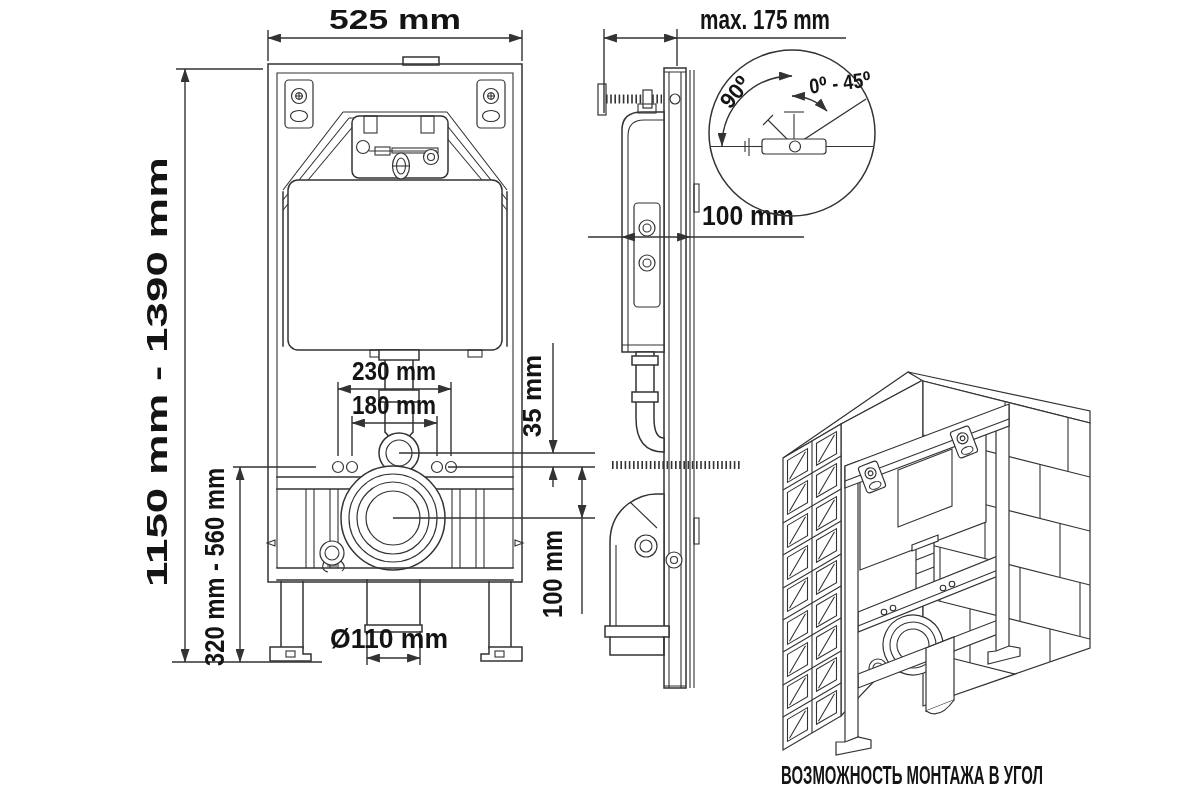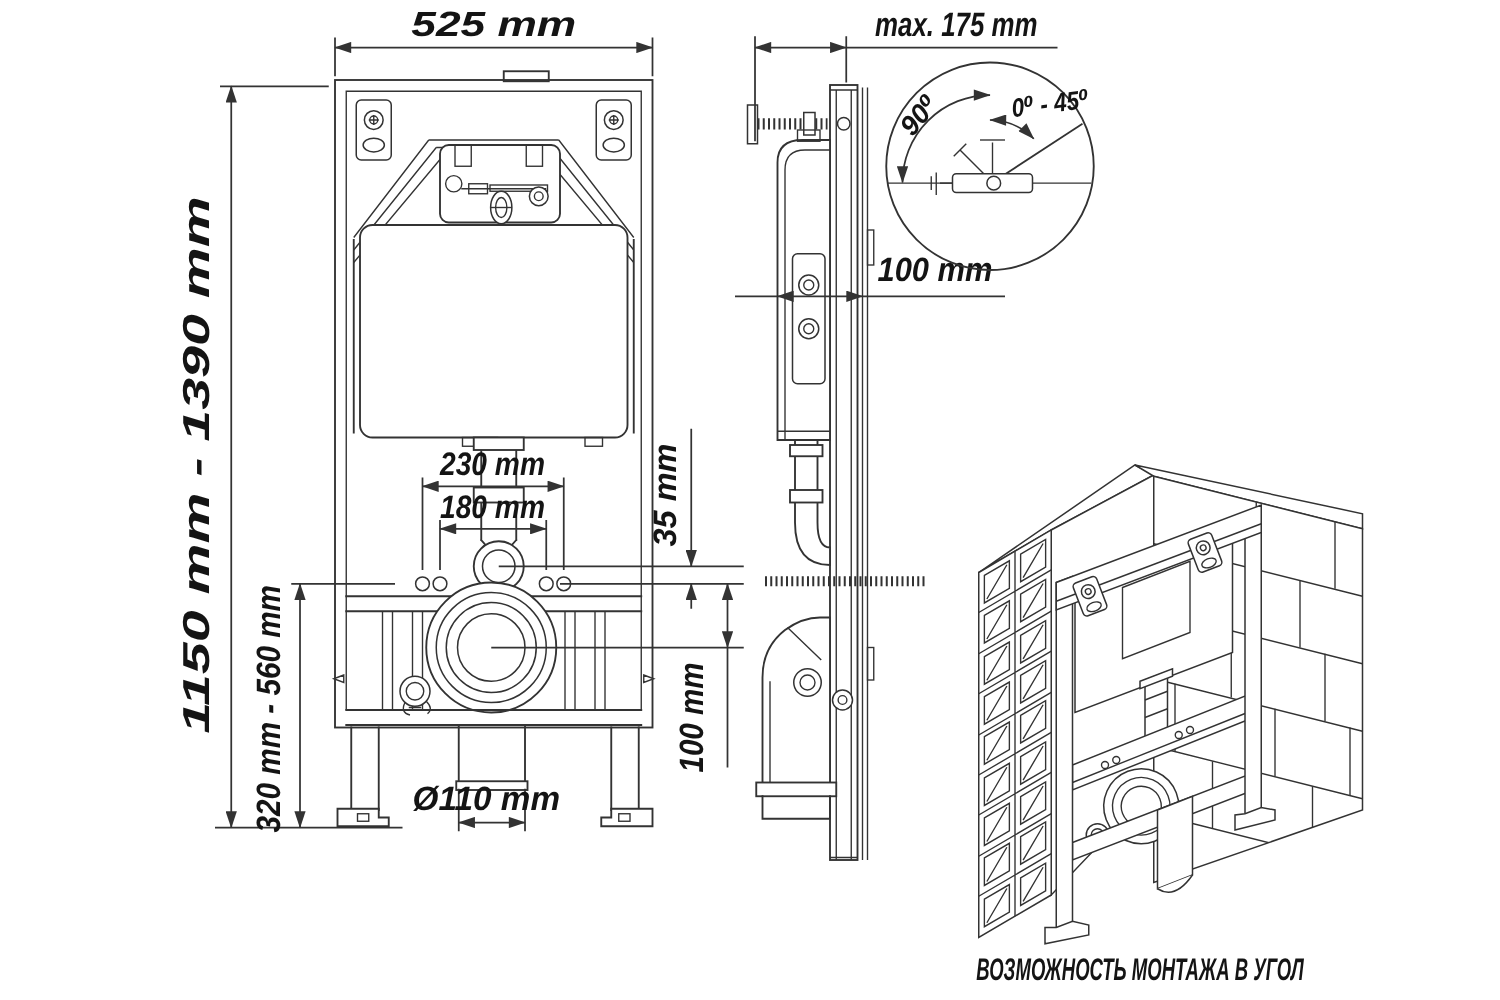--- a/index.html
+++ b/index.html
@@ -1,17 +1,17 @@
 <!DOCTYPE html>
 <html style="--background: #ffffff; --line: #333333; --text: #141414;"><head>
 <meta charset="utf-8">
 <style>
   :root{ }
   html,body{margin:0;padding:0;background:var(--background,#fff);}
-  .stage{position:relative;width:1200px;height:800px;background:var(--background,#fff);overflow:hidden;font-style:italic;}
+  .stage{position:relative;width:1200px;height:800px;background:var(--background,#fff);overflow:hidden;}
   svg text{font-family:"Liberation Sans","DejaVu Sans",sans-serif;fill:var(--text,#141414);}
   .dim{font-weight:bold;}
   .ln{fill:none;stroke:var(--line,#333);stroke-width:1.5;stroke-linecap:square;}
   .thin{fill:none;stroke:var(--line,#333);stroke-width:1.1;}
   .wf{fill:#fff;stroke:var(--line,#333);stroke-width:1.5;}
   .wf2{fill:#fff;stroke:var(--line,#333);stroke-width:1.2;}
   .dl{fill:none;stroke:var(--line,#333);stroke-width:1.4;}
   .rod{fill:none;stroke:var(--line,#333);stroke-dasharray:1.6 2.6;}
 </style>
 </head>

